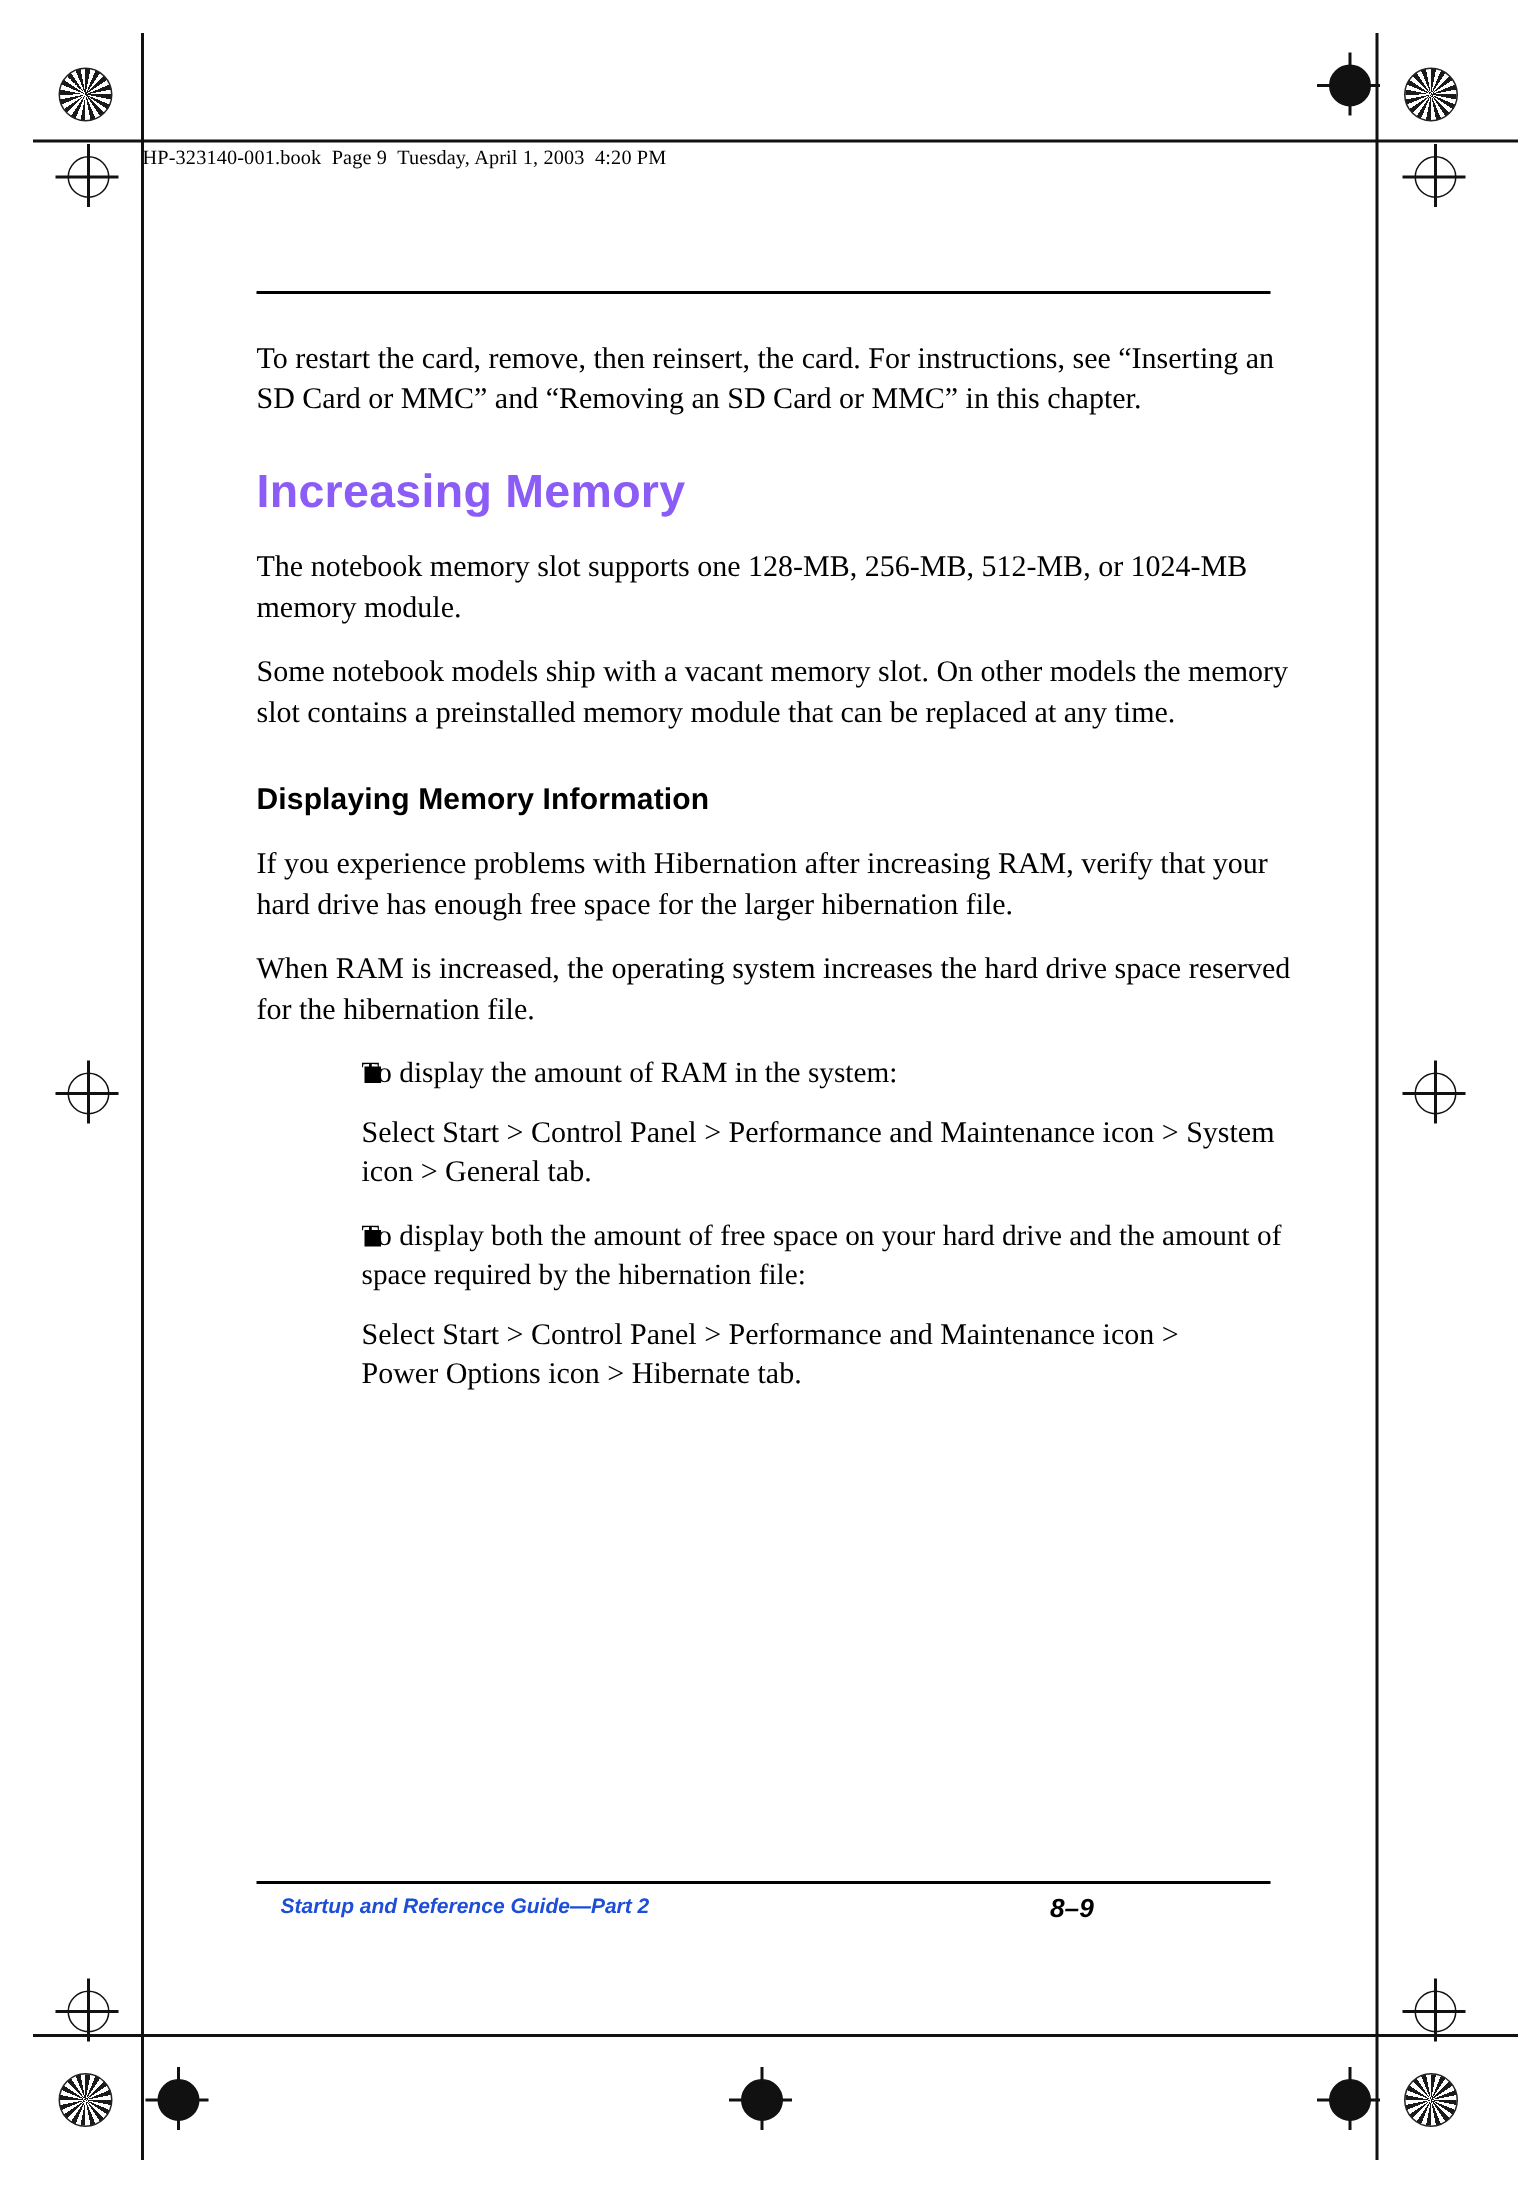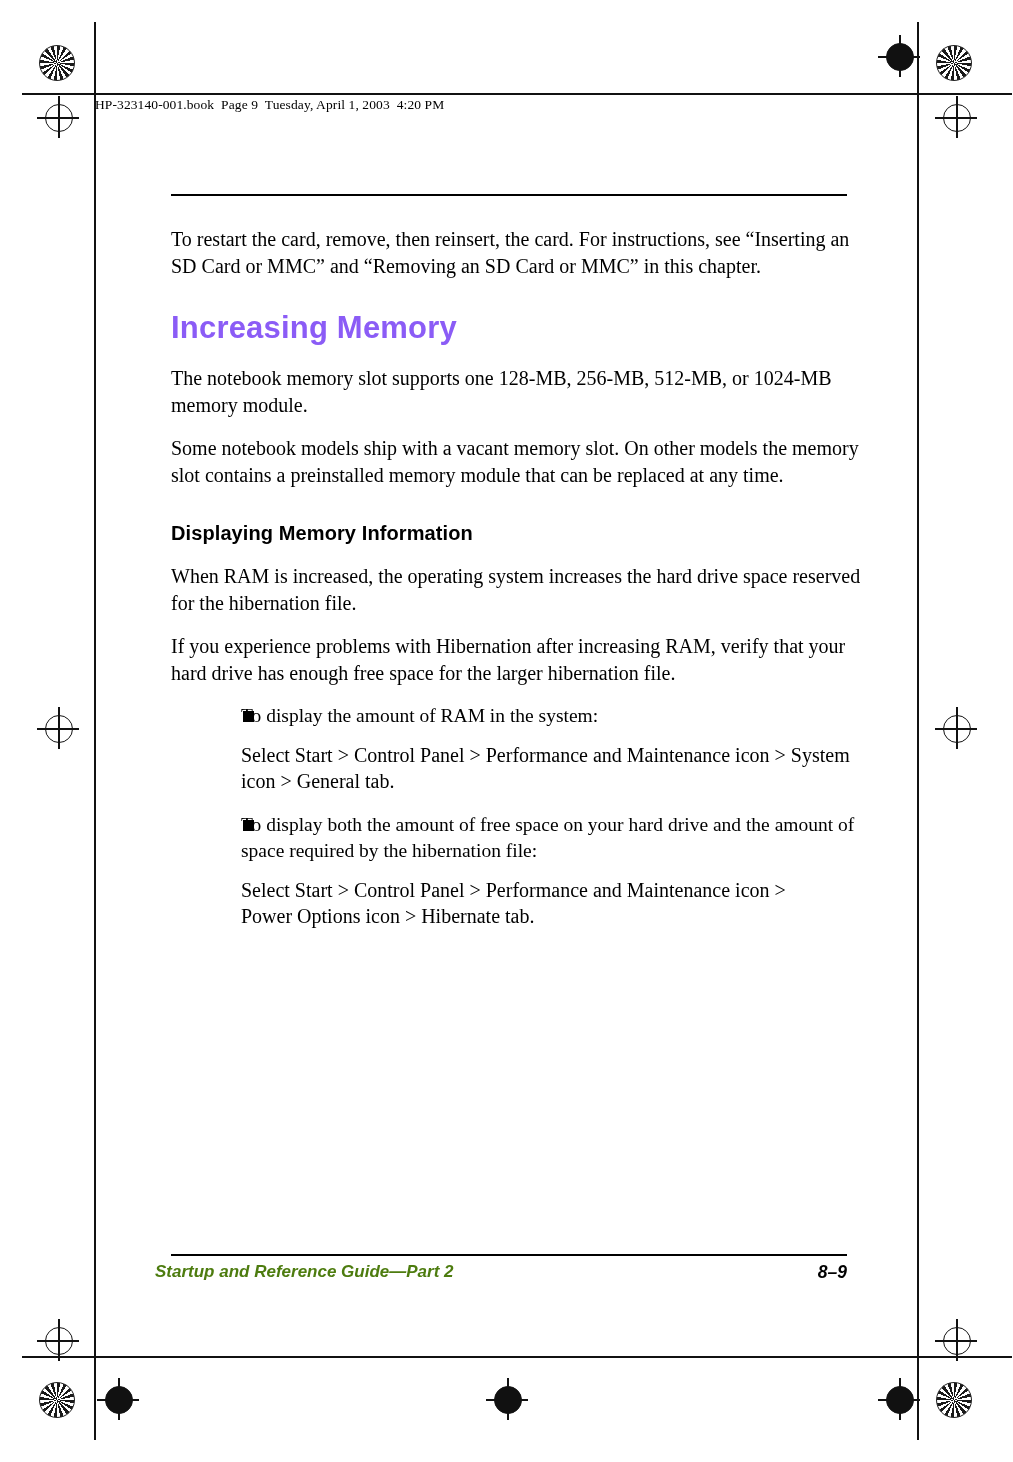--- a/index.html
+++ b/index.html
@@ -196,34 +196,34 @@
   .rule-bottom {
     position: absolute;
     left: 171px;
     top: 1254px;
     width: 676px;
     height: 1.5px;
     background: #000;
   }
   .footer-left {
     position: absolute;
-    left: 155px;
+    left: 187px;
     top: 1262px;
     font-family: "Liberation Sans", sans-serif;
     font-style: italic;
     font-weight: bold;
-    font-size: 17px;
-    color: #4d7c0f;
+    font-size: 14px;
+    color: #1d4ed8;
   }
   .footer-right {
     position: absolute;
     left: 700px;
     top: 1262px;
     width: 147px;
-    text-align: right;
+    text-align: left;
     font-family: "Liberation Sans", sans-serif;
     font-style: italic;
     font-weight: bold;
     font-size: 17.5px;
     color: #000;
   }
 </style>
 </head>
 <body>
 
@@ -260,23 +260,23 @@
 
     <h1 class="heading">Increasing Memory</h1>
 
 
     <p class="body">The notebook memory slot supports one 128-MB, 256-MB, 512-MB, or 1024-MB memory module.</p>
 
     <p class="body">Some notebook models ship with a vacant memory slot. On other models the memory slot contains a preinstalled memory module that can be replaced at any time.</p>
 
     <h2 class="subheading">Displaying Memory Information</h2>
 
+    <p class="body">If you experience problems with Hibernation after increasing RAM, verify that your hard drive has enough free space for the larger hibernation file.</p>
+
     <p class="body">When RAM is increased, the operating system increases the hard drive space reserved for the hibernation file.</p>
-
-    <p class="body">If you experience problems with Hibernation after increasing RAM, verify that your hard drive has enough free space for the larger hibernation file.</p>
 
     <div class="bullet-row">
       <span class="bullet-marker"></span>
       <span class="bullet-text">To display the amount of RAM in the system:</span>
     </div>
 
     <p class="body indent">Select Start &gt; Control Panel &gt; Performance and Maintenance icon &gt; System icon &gt; General tab.</p>
 
     <div class="bullet-row">
       <span class="bullet-marker"></span>

